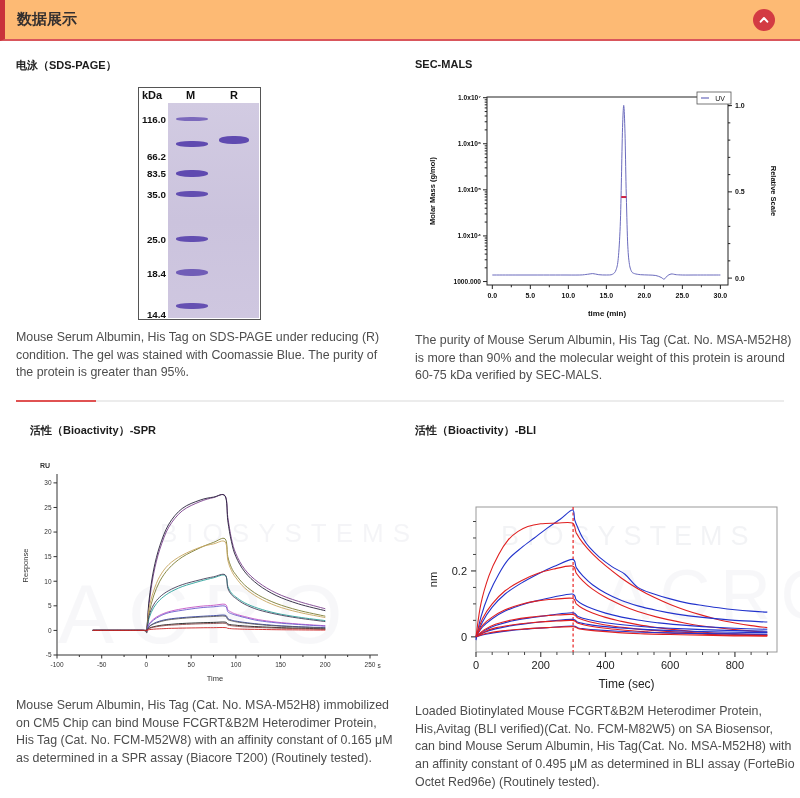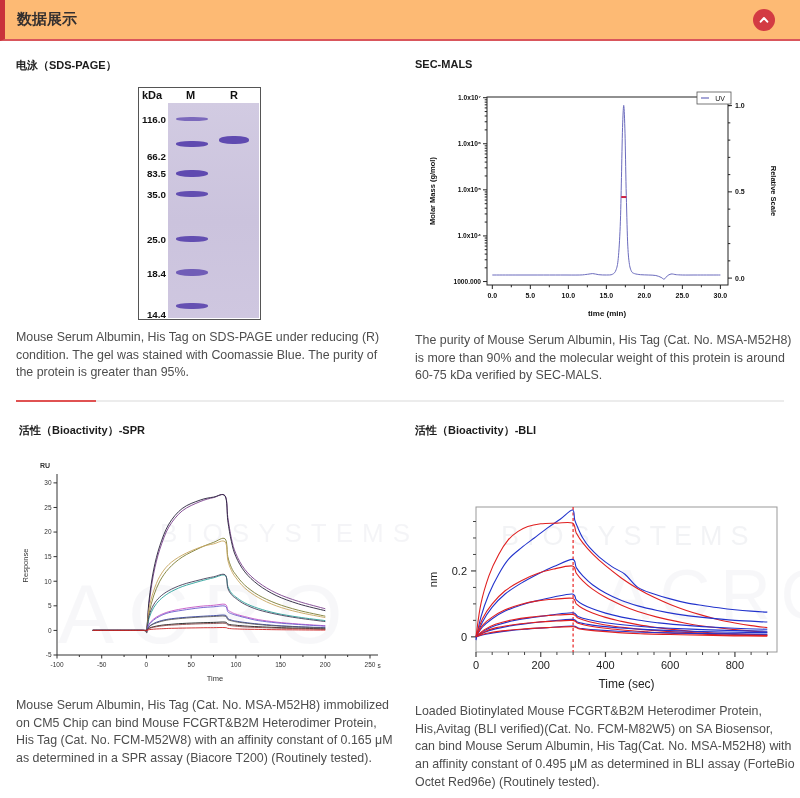--- a/index.html
+++ b/index.html
@@ -167,21 +167,21 @@
         <text x="20" y="105" font-size="7.5" text-anchor="middle" fill="#111" font-weight="bold" font-family="Liberation Sans, sans-serif" transform="rotate(-90 20 105)">Molar Mass (g/mol)</text>
         <text x="356" y="105" font-size="7.5" text-anchor="middle" fill="#111" font-weight="bold" font-family="Liberation Sans, sans-serif" transform="rotate(90 356 105)">Relative Scale</text>
       </svg>
     </div>
   <p class="caption" style="left:415px;top:332px;width:380px;">The purity of Mouse Serum Albumin, His Tag (Cat. No. MSA-M52H8) is more than 90% and the molecular weight of this protein is around 60-75 kDa verified by SEC-MALS.</p>
 
   <div class="divider">
       <span class="red"></span>
     </div>
 
-  <h2 class="sec-title" style="left:19px;top:423px;">活性（Bioactivity）-SPR</h2>
+  <h2 class="sec-title" style="left:30px;top:423px;">活性（Bioactivity）-SPR</h2>
   <div class="chart" id="chart-spr" style="left:10px;top:456px;width:380px;height:238px;">
     <span class="wm" style="left:150px;top:62px;font-size:26px;letter-spacing:9px;opacity:0.10;">BIOSYSTEMS</span>
     <span class="wm" style="left:48px;top:110px;font-size:84px;letter-spacing:14px;opacity:0.07;">ACRO</span>
   <svg viewBox="0 0 380 238" width="380" height="238">
         <line x1="47" y1="18" x2="47" y2="199" stroke="#333" stroke-width="1"></line>
         <line x1="47" y1="199" x2="368" y2="199" stroke="#333" stroke-width="1"></line>
         <line x1="47" y1="199" x2="43.5" y2="199" stroke="#333"></line>
         <text x="41.5" y="201.3" font-size="6.5" text-anchor="end" fill="#333" font-weight="normal" font-family="Liberation Sans, sans-serif">-5</text>
         <line x1="47" y1="174.4120879120879" x2="43.5" y2="174.4120879120879" stroke="#333"></line>
         <text x="41.5" y="176.71208791208792" font-size="6.5" text-anchor="end" fill="#333" font-weight="normal" font-family="Liberation Sans, sans-serif">0</text>

